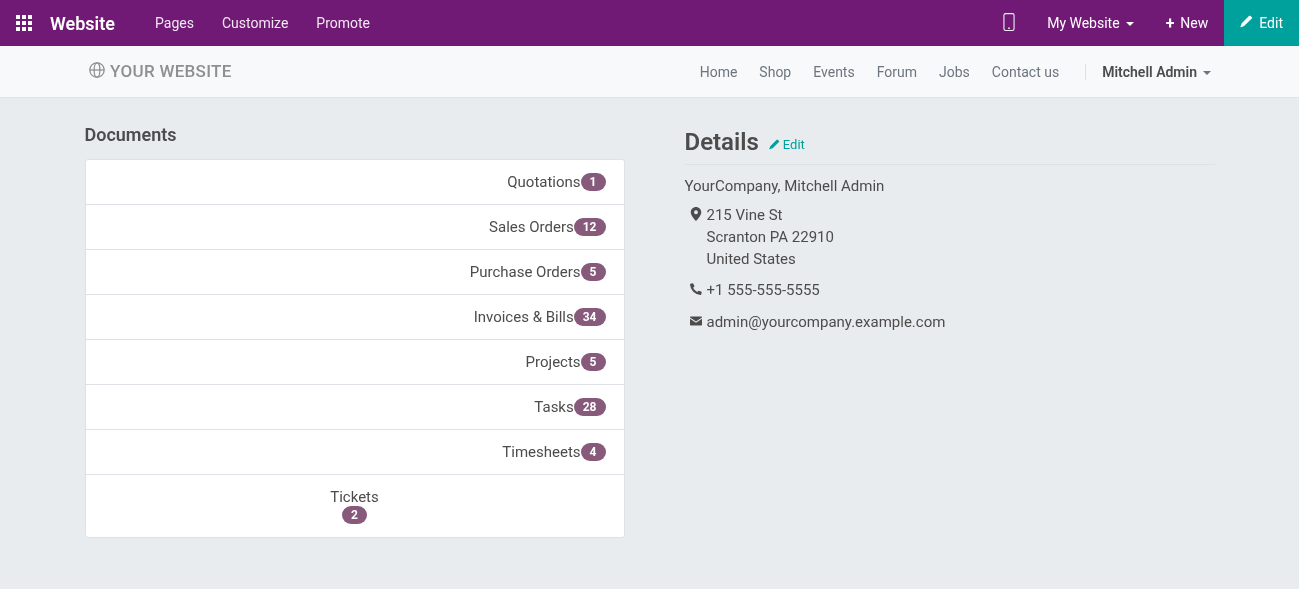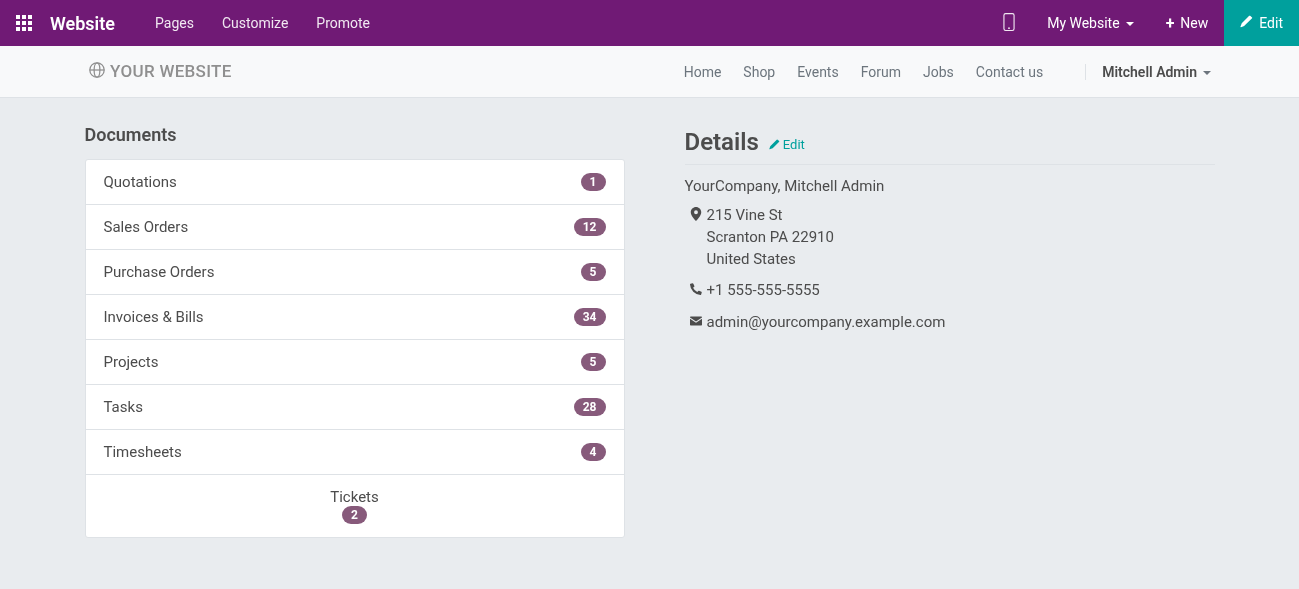--- a/index.html
+++ b/index.html
@@ -55,29 +55,29 @@
     display:flex;
     align-items:center;
     padding: 0 88px;
   }
   .logo { display:flex; align-items:flex-start; color:#8f8f8f; font-weight:500; font-size:17px; letter-spacing:0.3px; cursor:pointer; }
   .globe-icon { margin-right:4px; }
   .globe-icon svg { width:18px; height:18px; fill:none; stroke:#8f8f8f; stroke-width:1.4; }
   .navbar .spacer { flex:1; }
   .nav-links { display:flex; align-items:center; gap:22px; }
   .nav-links a { color:#6c757d; text-decoration:none; cursor:pointer; }
-  .nav-user { border-left:1px solid #dee2e6; margin-left:20px; padding-left:16px; font-weight:600; color:#4c4c4c; cursor:pointer; display:flex; align-items:center; }
+  .nav-user { border-left:1px solid #dee2e6; margin-left:4px; padding-left:16px; font-weight:600; color:#4c4c4c; cursor:pointer; display:flex; align-items:center; }
   .nav-user .caret-down::after { border-top-color:#6c757d; }
 
   
   .container { max-width: 1130px; margin: 0 auto; padding: 26px 0 40px; display:flex; gap: 60px; }
   .left { flex: 0 0 540px; }
   h1.docs-title { font-size:18px; font-weight:600; color:#4c4c4c; margin-bottom:14px; }
   .list-group { border:1px solid #dee2e6; border-radius:3px; background:#fff; overflow:hidden; }
-  .list-item { display:flex; align-items:center; justify-content:space-between; padding: 13px 18px; border-bottom:1px solid #dee2e6; cursor:pointer; font-size:15px; }
+  .list-item { display:flex; align-items:center; justify-content:flex-end; padding: 13px 18px; border-bottom:1px solid #dee2e6; cursor:pointer; font-size:15px; }
   .list-item:last-child { border-bottom:none;flex-direction:column; }
   .badge {
     background:#875a7b; color:#fff; border-radius:10px; padding:2px 9px; font-size:12px; font-weight:700; min-width:18px; text-align:center;
   }
   .right-col { flex:1; padding-top:4px; }
   .details-header { display:flex; align-items:baseline; border-bottom:1px solid #dee2e6; padding-bottom:8px; margin-bottom:12px; }
   .details-header h2 { font-size:24px; font-weight:600; color:#4c4c4c; margin-right:10px; }
   .edit-link { color:#00a09d; font-size:13px; cursor:pointer; display:flex; align-items:center; gap:3px; }
   .edit-link svg { width:11px; height:11px; fill:#00a09d; }
   .company-line { font-size:15px; margin-bottom:10px; }

